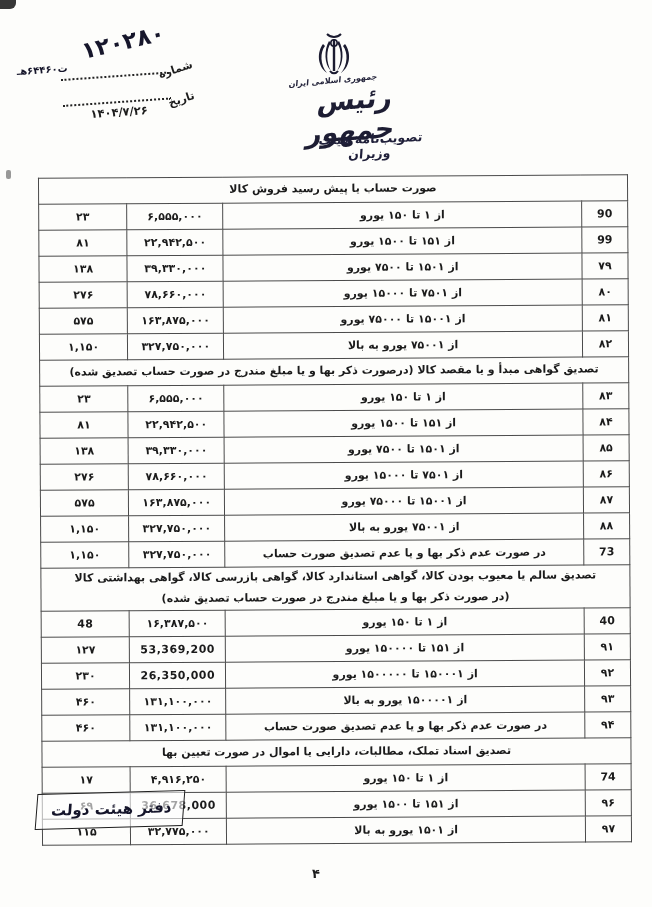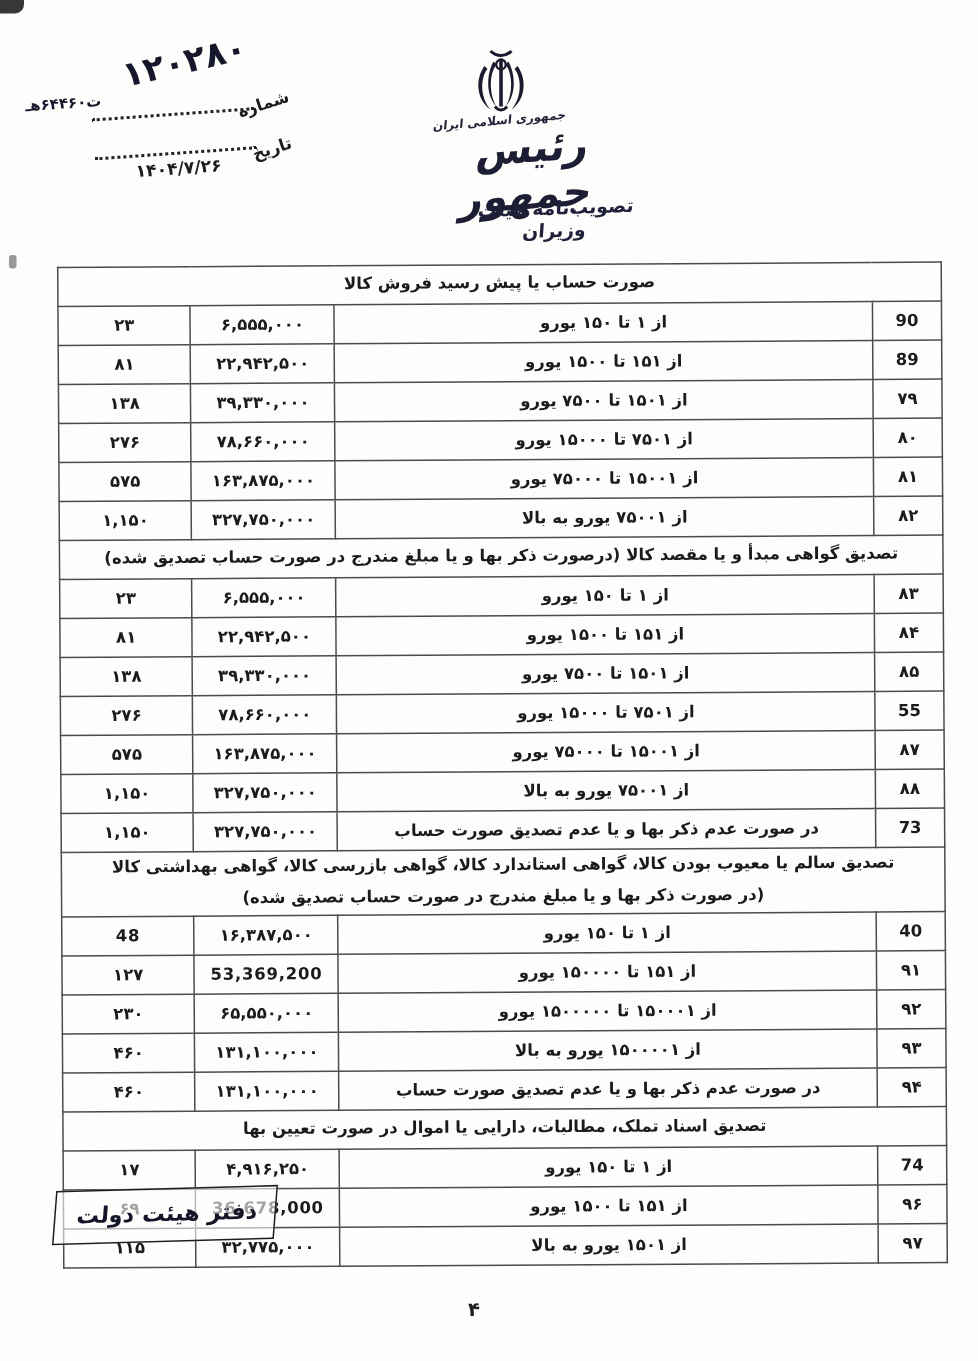--- a/index.html
+++ b/index.html
@@ -96,21 +96,21 @@
             <div>صورت حساب یا پیش رسید فروش کالا</div>
           </td>
         </tr>
         <tr>
           <td class="">90</td>
           <td class="">از ۱ تا ۱۵۰ یورو</td>
           <td class="num ltr">۶,۵۵۵,۰۰۰</td>
           <td class="num ltr">۲۳</td>
         </tr>
         <tr>
-          <td class="">89</td>
+          <td class="">99</td>
           <td class="">از ۱۵۱ تا ۱۵۰۰ یورو</td>
           <td class="num ltr">۲۲,۹۴۲,۵۰۰</td>
           <td class="num ltr">۸۱</td>
         </tr>
         <tr>
           <td class="">۷۹</td>
           <td class="">از ۱۵۰۱ تا ۷۵۰۰ یورو</td>
           <td class="num ltr">۳۹,۳۳۰,۰۰۰</td>
           <td class="num ltr">۱۳۸</td>
         </tr>
@@ -149,21 +149,21 @@
           <td class="num ltr">۲۲,۹۴۲,۵۰۰</td>
           <td class="num ltr">۸۱</td>
         </tr>
         <tr>
           <td class="">۸۵</td>
           <td class="">از ۱۵۰۱ تا ۷۵۰۰ یورو</td>
           <td class="num ltr">۳۹,۳۳۰,۰۰۰</td>
           <td class="num ltr">۱۳۸</td>
         </tr>
         <tr>
-          <td class="">55</td>
+          <td class="">۸۶</td>
           <td class="">از ۷۵۰۱ تا ۱۵۰۰۰ یورو</td>
           <td class="num ltr">۷۸,۶۶۰,۰۰۰</td>
           <td class="num ltr">۲۷۶</td>
         </tr>
         <tr>
           <td class="">۸۷</td>
           <td class="">از ۱۵۰۰۱ تا ۷۵۰۰۰ یورو</td>
           <td class="num ltr">۱۶۳,۸۷۵,۰۰۰</td>
           <td class="num ltr">۵۷۵</td>
         </tr>
@@ -193,21 +193,21 @@
         </tr>
         <tr>
           <td class="">۹۱</td>
           <td class="">از ۱۵۱ تا ۱۵۰۰۰۰ یورو</td>
           <td class="num ltr">53,369,200</td>
           <td class="num ltr">۱۲۷</td>
         </tr>
         <tr>
           <td class="">۹۲</td>
           <td class="">از ۱۵۰۰۰۱ تا ۱۵۰۰۰۰۰ یورو</td>
-          <td class="num ltr">۶۵,۵۵۰,۰۰۰</td>
+          <td class="num ltr">26,350,000</td>
           <td class="num ltr">۲۳۰</td>
         </tr>
         <tr>
           <td class="">۹۳</td>
           <td class="">از ۱۵۰۰۰۰۱ یورو به بالا</td>
           <td class="num ltr">۱۳۱,۱۰۰,۰۰۰</td>
           <td class="num ltr">۴۶۰</td>
         </tr>
         <tr>
           <td class="">۹۴</td>

